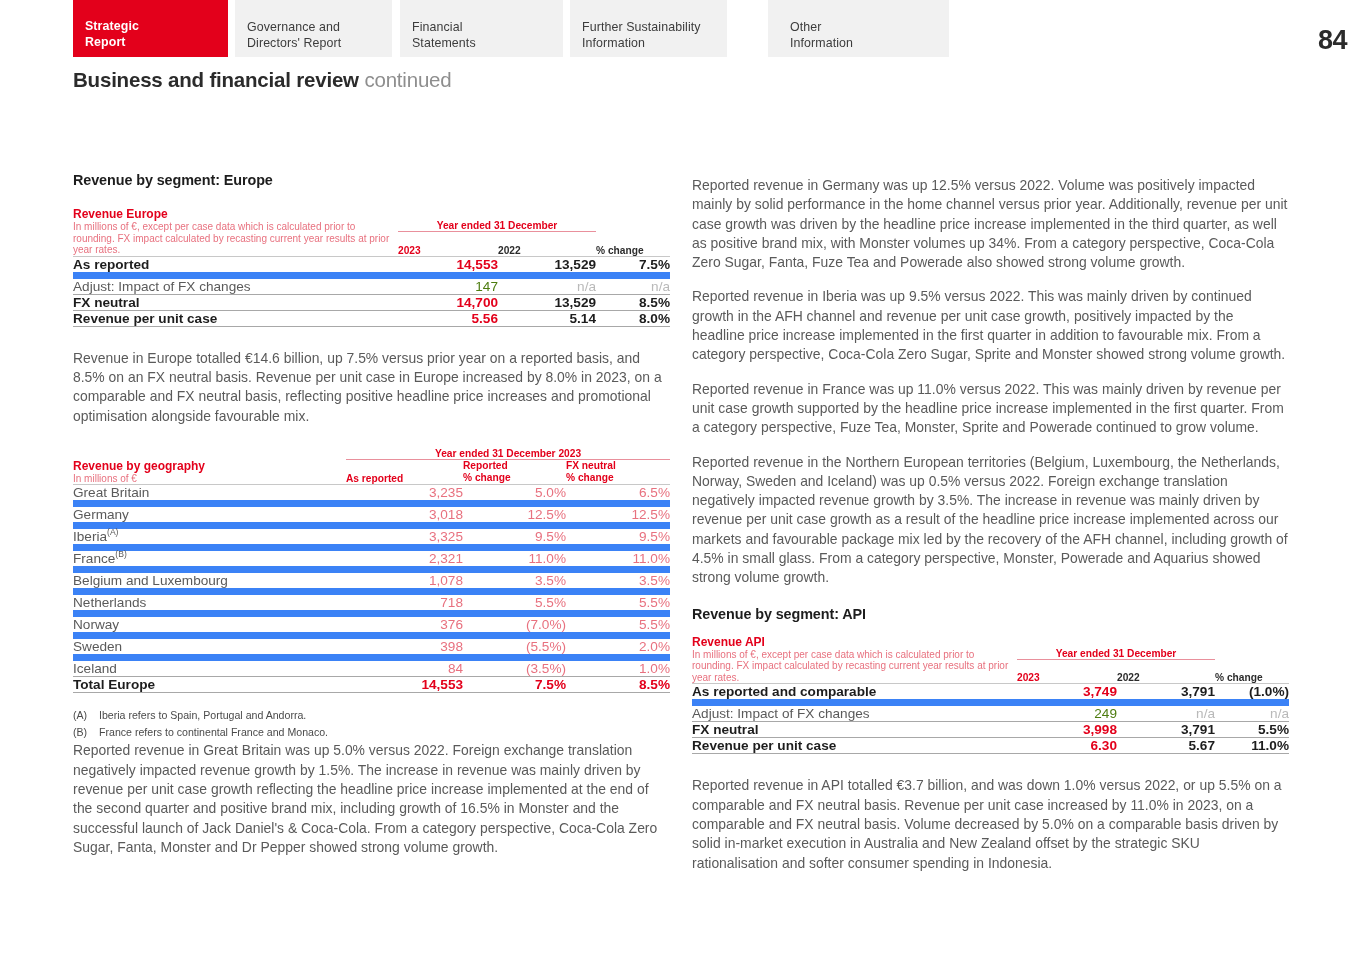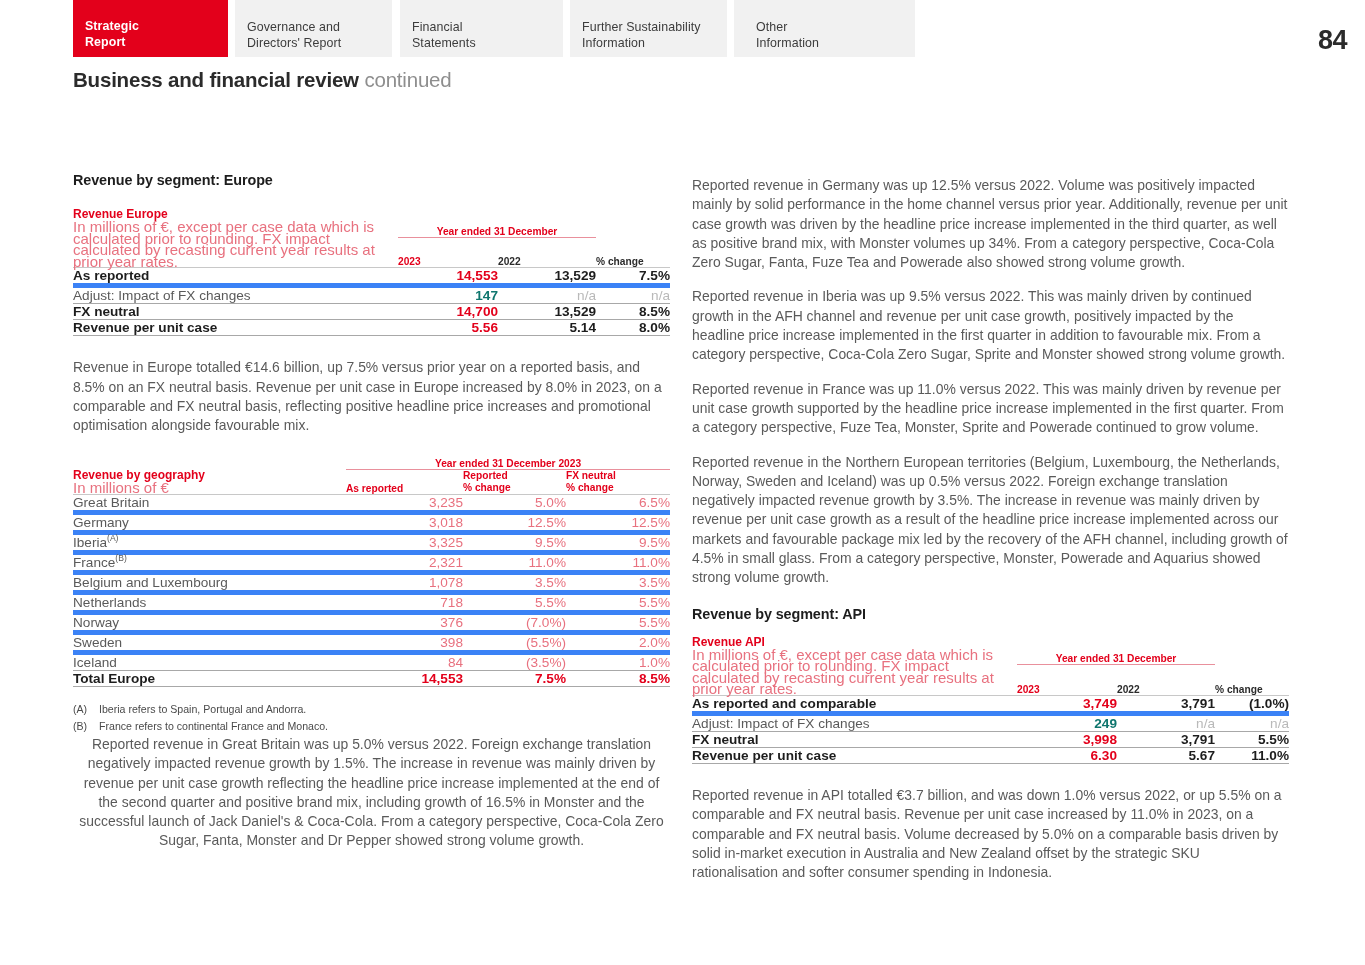--- a/index.html
+++ b/index.html
@@ -125,21 +125,21 @@
   .cap-block {
     padding-bottom: 2px;
   }
   .cap-title {
     font-size: 12px;
     font-weight: bold;
     color: #e3001b;
     line-height: 13px;
   }
   .cap-sub {
-    font-size: 15px;
+    font-size: 10px;
     color: #e8717f;
     line-height: 11.6px;
   }
 
   .grp-head {
     font-size: 10.2px;
     font-weight: bold;
     color: #e3001b;
     text-align: center;
     padding-bottom: 3px;
@@ -153,21 +153,21 @@
     padding: 5px 0 5px 0;
   }
   .sub-head.dark {
     color: #2b2b2b;
   }
   .sub-head.two-line {
     line-height: 12.2px;
   }
 
   tr.thick-top td { border-top: 1.6px solid #c8c8c8; }
-  tr.rule td { border-top: 5px solid #3b82f6; }
+  tr.rule td { border-top: 7px solid #3b82f6; }
   tr.rule-strong td { border-top: 1.4px solid #a8a8a8; }
   tr.bottom-rule td { border-bottom: 1.4px solid #a8a8a8; }
 
   td.lbl {
     font-size: 13.6px;
     color: #5a5a5a;
     padding: 6px 0 6px 0;
     text-align: left;
   }
   td.lbl.b {
@@ -184,21 +184,21 @@
     font-weight: bold;
     color: #e3001b;
   }
   td.num.dark {
     color: #5a5a5a;
   }
   td.num.dark.b {
     font-weight: bold;
     color: #1d1d1d;
   }
-  td.num.muted { color: #0f766e; font-weight: bold; }
+  td.num.muted { color: #4d7c0f; }
   td.num.muted-dark { color: #b9b9b9; }
 
   sup.fn {
     font-size: 8.6px;
     vertical-align: super;
     line-height: 0;
   }
 
   .footnotes {
     margin-top: 14px;
@@ -209,21 +209,21 @@
     line-height: 17px;
     white-space: nowrap;
   }
   .footnote .fmark {
     display: inline-block;
     width: 26px;
   }
 
   .tbl-wrap { margin-bottom: 22px; }
   .tbl-wrap.geo { margin-top: 22px; margin-bottom: 0; }
-  .para-block-after-table { margin-top: 22px; text-align: center; }
+  .para-block-after-table { margin-top: 22px; }
 </style>
 </head>
 <body>
 
 <div class="header-strip">
   <div class="tab" style="left:235px; width:157px;">
     <span class="tab-line">Governance and</span>
     <span class="tab-line">Directors' Report</span>
   </div>
   <div class="tab active" style="left:73px; width:155px;">
@@ -231,21 +231,21 @@
     <span class="tab-line">Report</span>
   </div>
   <div class="tab" style="left:400px; width:163px;">
     <span class="tab-line">Financial</span>
     <span class="tab-line">Statements</span>
   </div>
   <div class="tab" style="left:570px; width:157px;">
     <span class="tab-line">Further Sustainability</span>
     <span class="tab-line">Information</span>
   </div>
-  <div class="tab" style="left:734px; width:181px;padding-left:22px;">
+  <div class="tab" style="left:768px; width:181px;padding-left:22px;">
     <span class="tab-line">Other</span>
     <span class="tab-line">Information</span>
   </div>
 
 
   <div class="page-number">84</div>
 </div>
 
 <div class="page-title">
   <span>Business and financial review</span>

